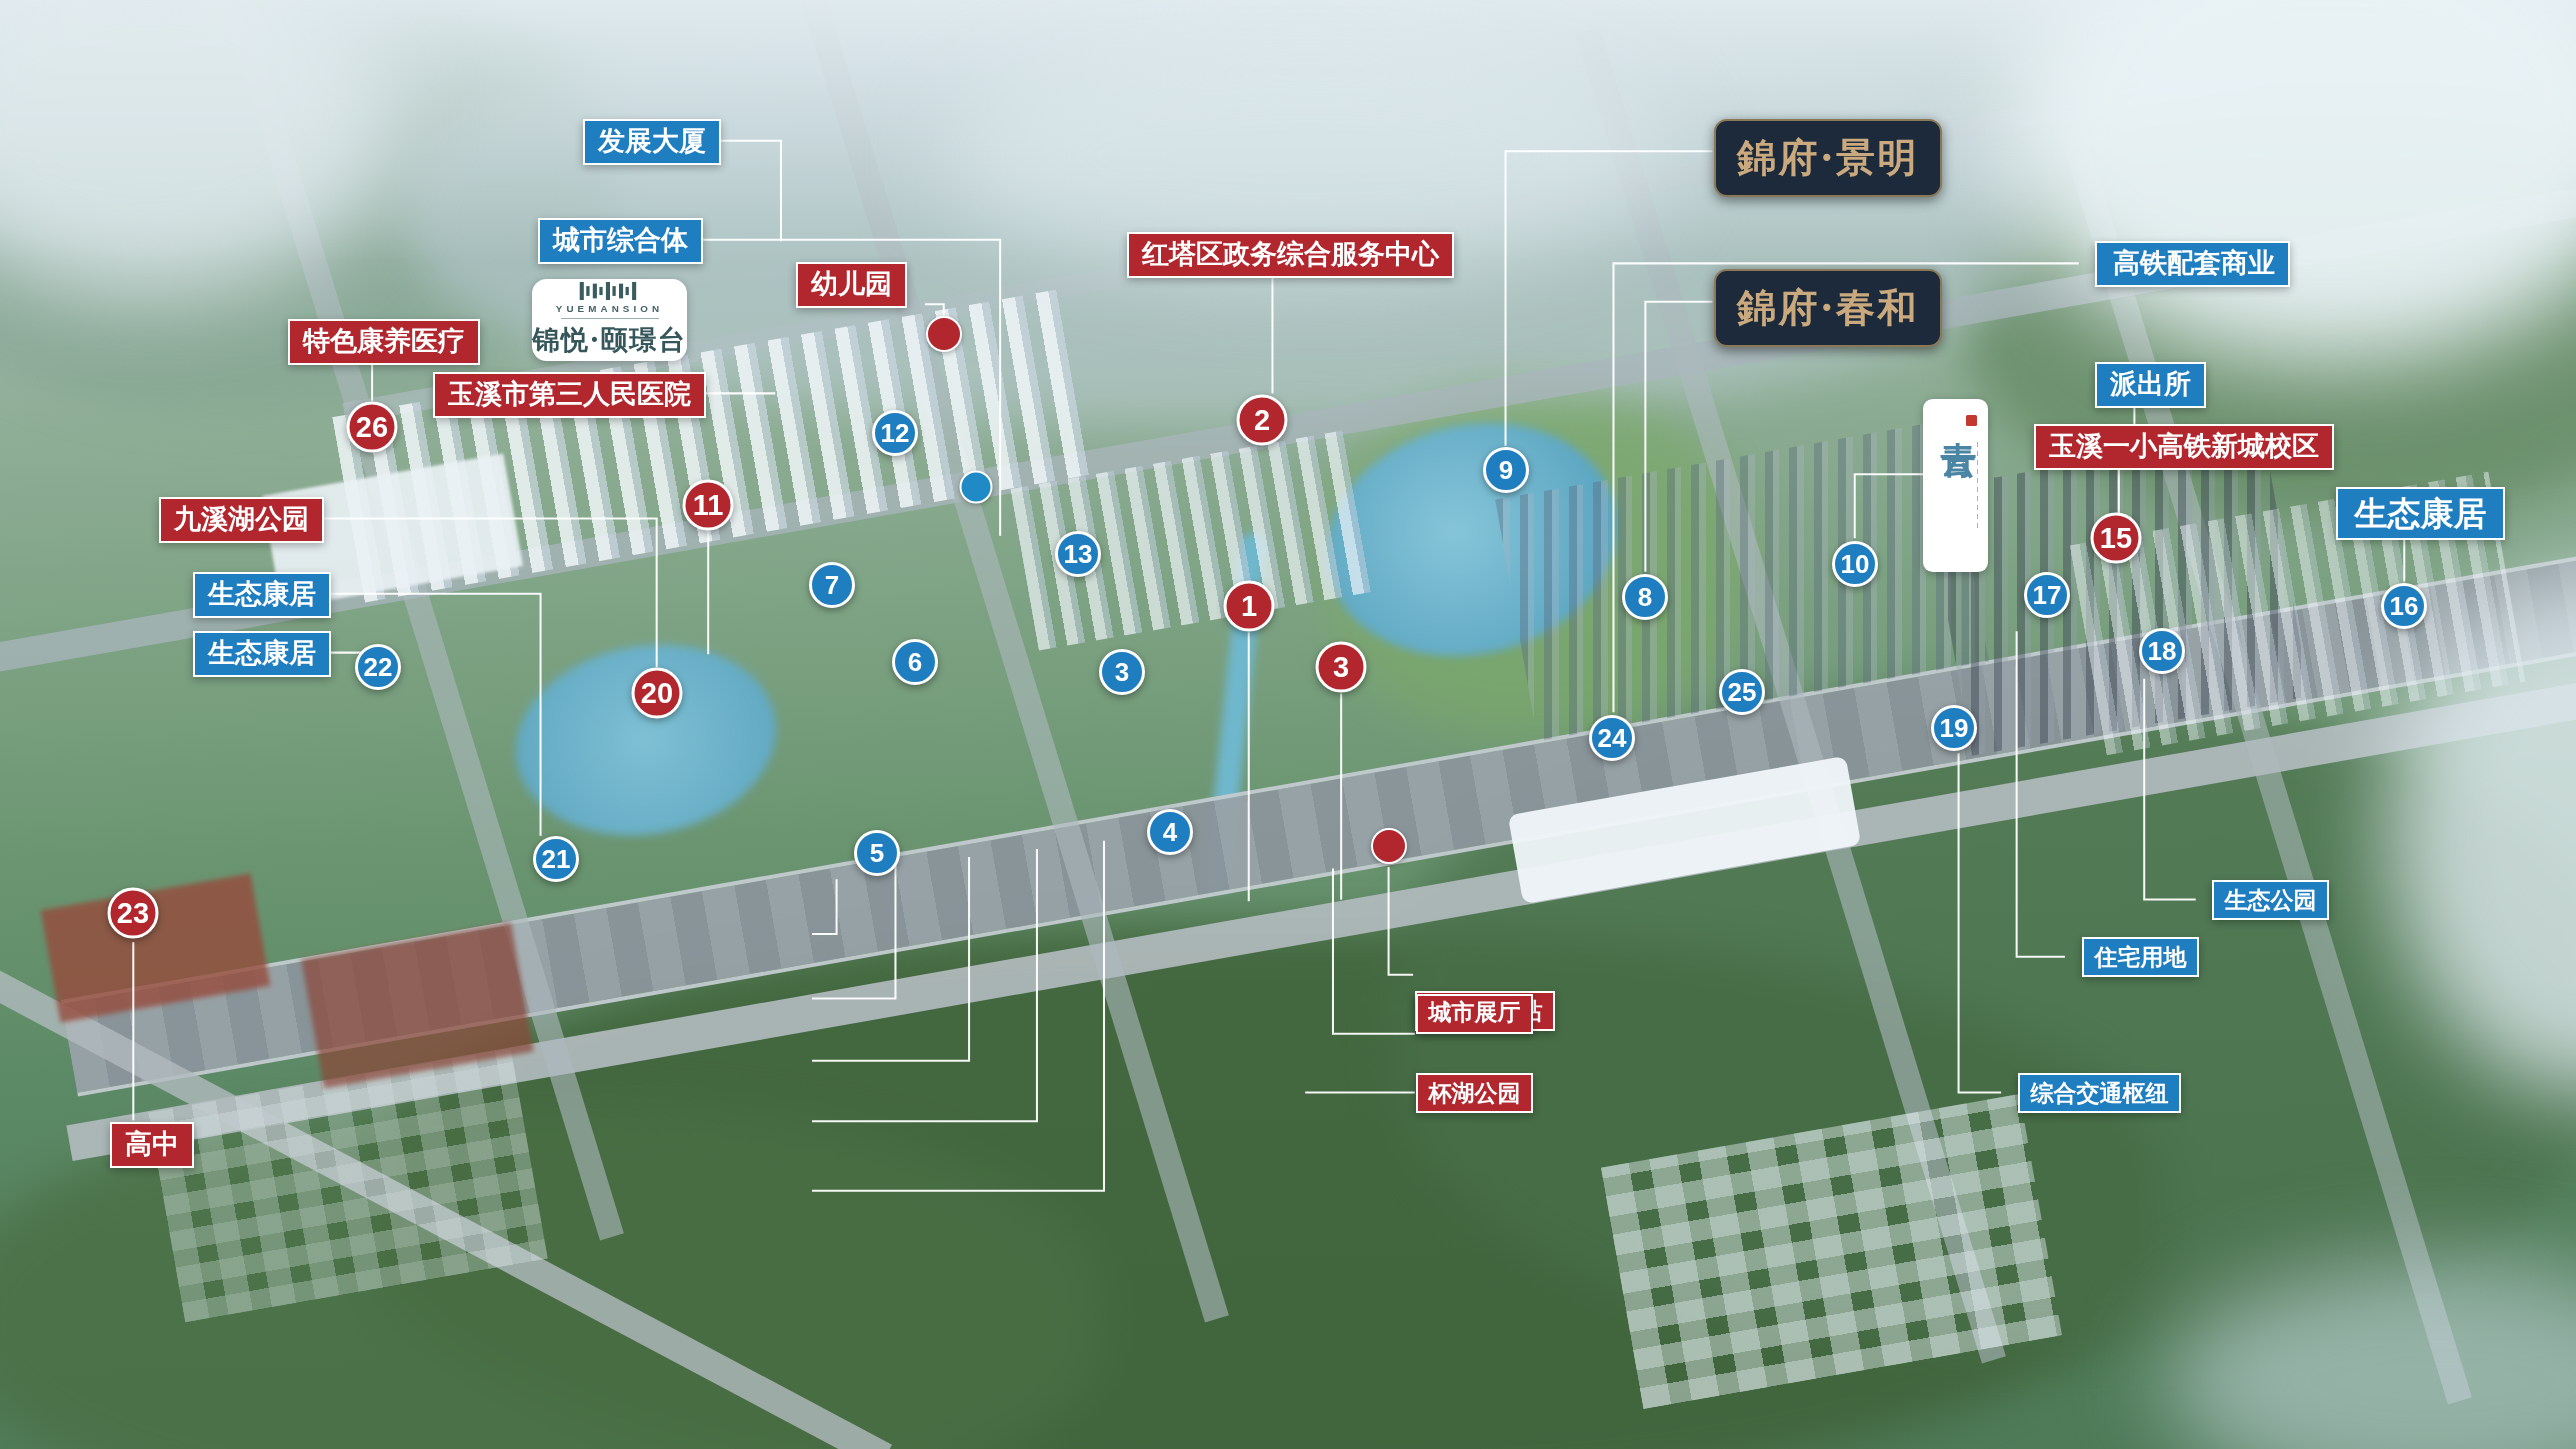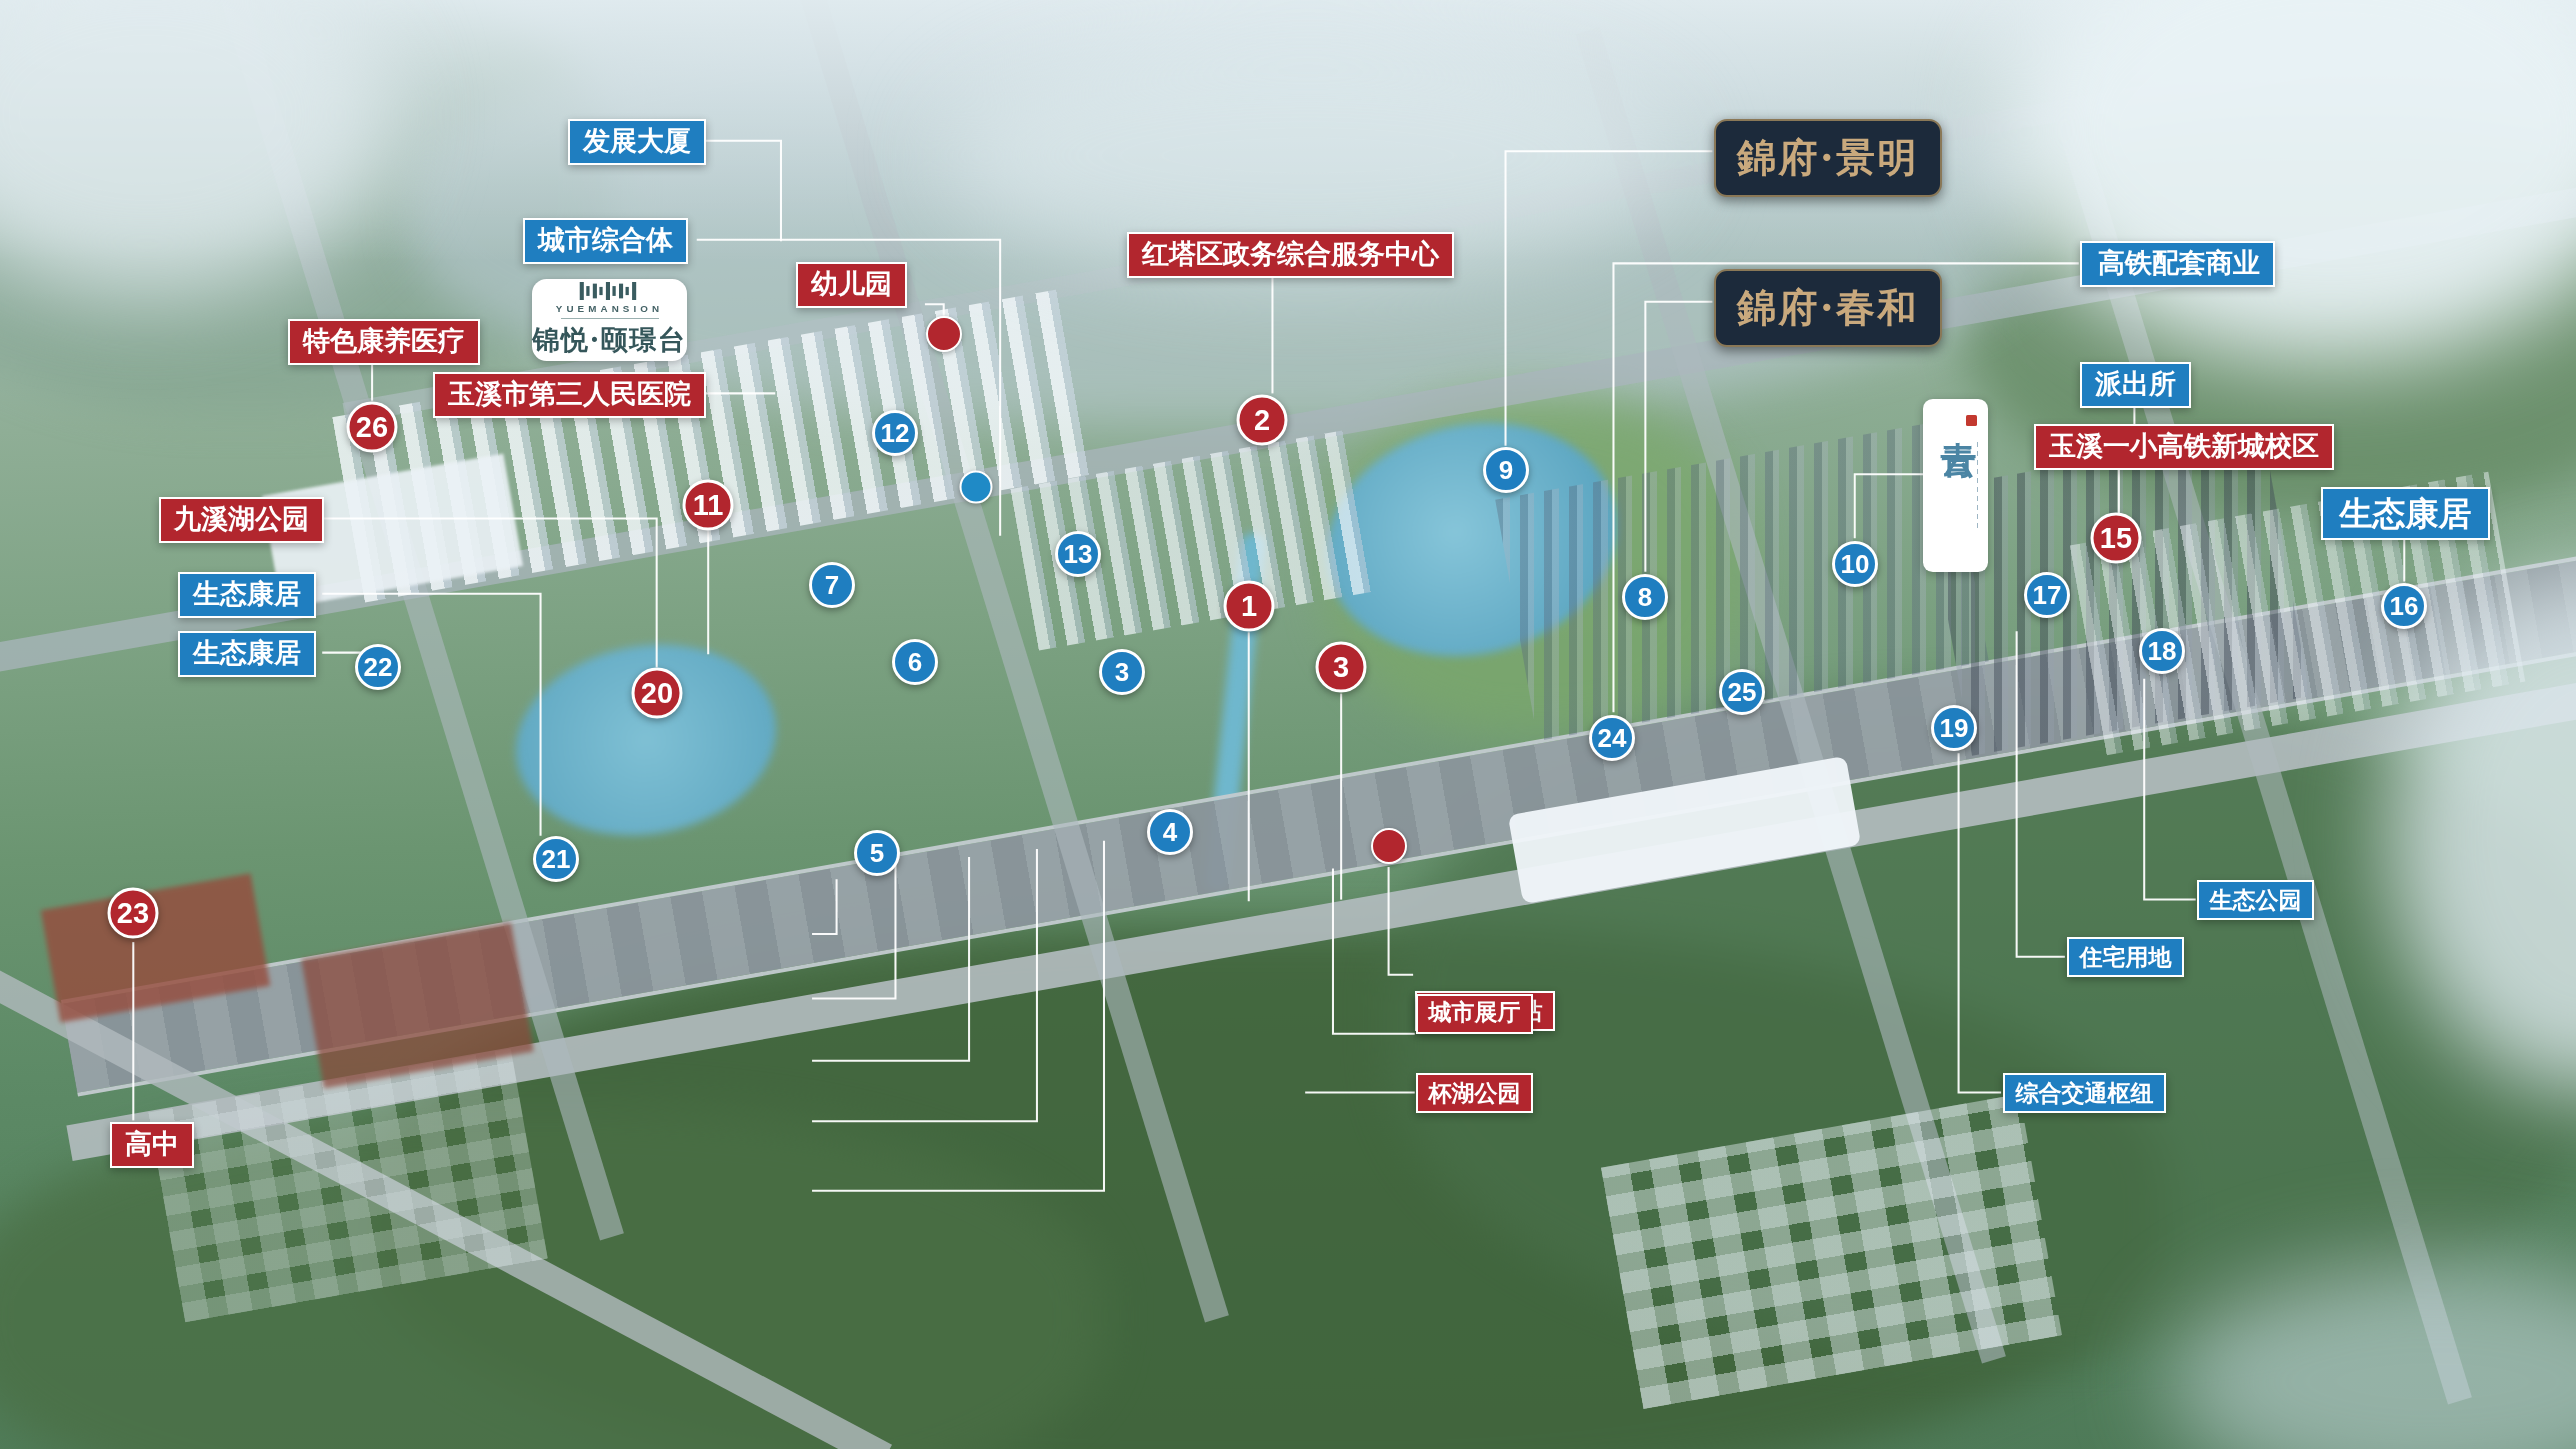--- a/index.html
+++ b/index.html
@@ -12,21 +12,21 @@
     background:linear-gradient(178deg,#b6c8cf 0%,#a3bcb4 14%,#8fae96 28%,#7da283 42%,
                #6b9571 56%,#5d8a66 70%,#53805c 85%,#4e7a58 100%);}
   .patch{border-radius:45%;filter:blur(23px);}
   .water{border-radius:50%;filter:blur(4.1px);}
   .band{transform-origin:center;}
   .fog{border-radius:50%;filter:blur(45px);}
   
   .leaders{left:0;top:0;}
   .lbl{position:absolute;border:2.5px solid #fff;color:#fff;font-weight:bold;
        white-space:nowrap;line-height:1;box-shadow:0 2.5px 8.2px rgba(0,0,0,.30);z-index:30;}
-  .lbl.blue{background:#1f7ec0;}
+  .lbl.blue{background:#1f7ec0;margin-left:15px;}
   .lbl.red{background:#b2262e;}
   .lbl.s{font-size:23px;padding:6.5px 10.6px;}
   .lbl.m{font-size:27px;padding:7.4px 13px;}
   .lbl.l{font-size:33px;padding:8.2px 16.4px;}
   .estate{position:absolute;background:#1c2a3b;border:2.5px solid #8a7857;border-radius:13px;
        color:#c9a97d;font-family:"DejaVu Serif",serif;font-size:39px;font-weight:bold;
        padding:9.8px 21px;letter-spacing:2.5px;white-space:nowrap;
        box-shadow:0 3.3px 11.4px rgba(0,0,0,.45);z-index:30;}
   .marker{position:absolute;border-radius:50%;border:3.3px solid #fff;color:#fff;
        display:flex;align-items:center;justify-content:center;font-weight:bold;

